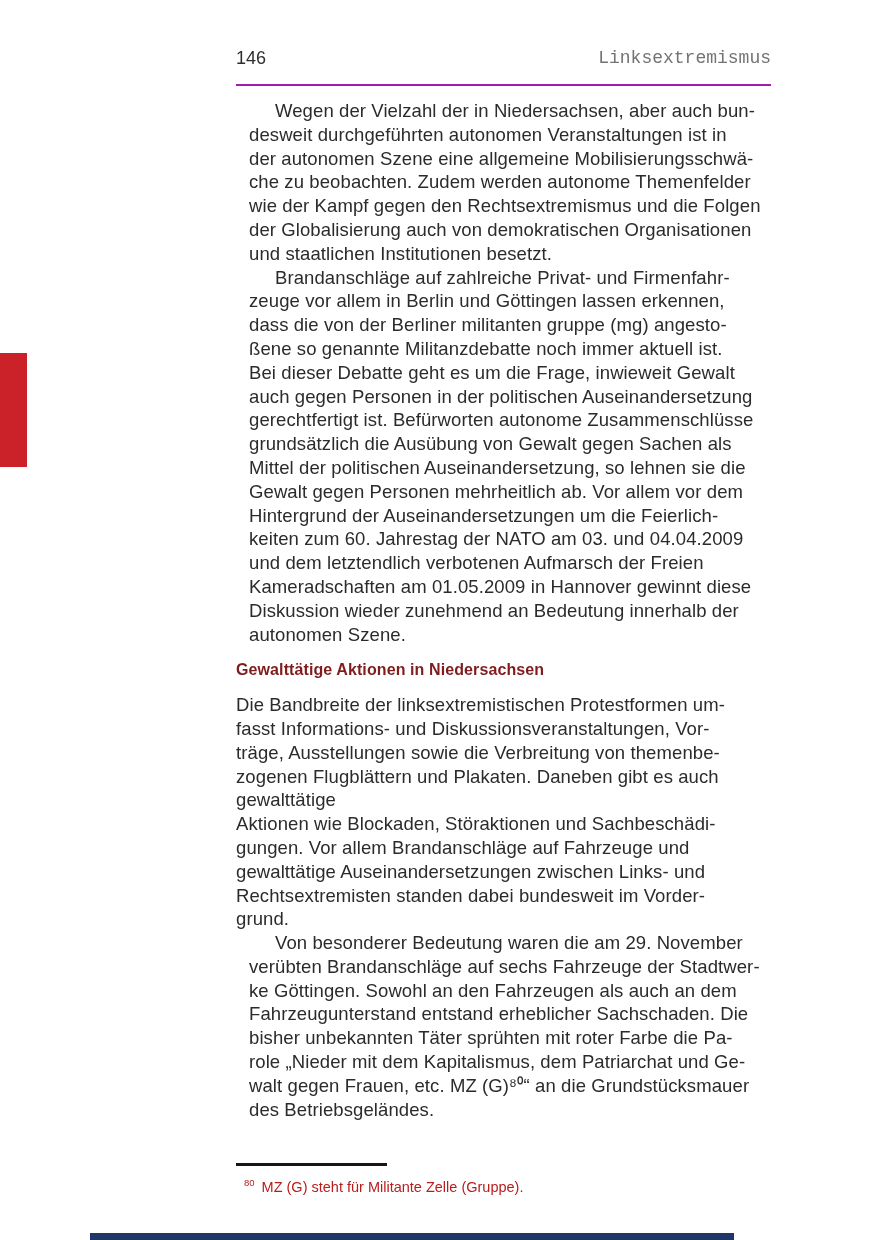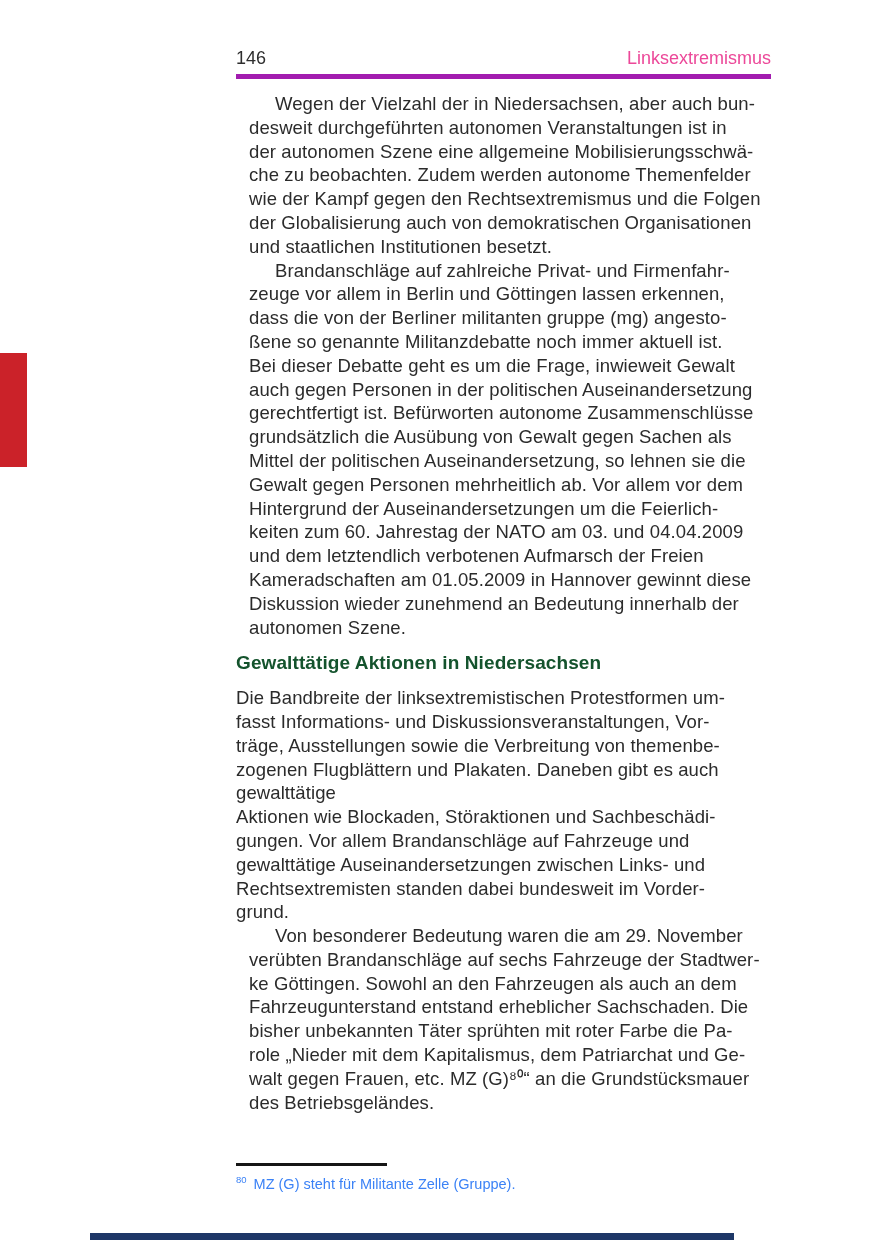--- a/index.html
+++ b/index.html
@@ -37,68 +37,69 @@
     top: 48px;
     width: 535px;
   }
   .page-header {
     display: flex;
     justify-content: space-between;
     align-items: flex-end;
     font-size: 18px;
     line-height: 20px;
     color: #2e2e2e;
-    padding-bottom: 6px;
-    border-bottom: 5px solid #a21caf;
+    padding-bottom: 16px;
+    border-bottom: 2px solid #a21caf;
     text-align: center;
   }
   .page-header .section-title {
-    color: #ec4899;
+    color: #737373;
+    font-family: Liberation Mono, monospace;
   }
   .body-text {
     margin-top: 13px;
     font-size: 18.5px;
     line-height: 23.8px;
     color: #2b2b2b;
     letter-spacing: 0.1px;
   }
   .body-text p {
     margin: 0;
     white-space: pre;
   }
   .body-text p.indent {
     text-indent: 26px;
     margin-left: 13px;
   }
   .section-heading {
-    font-size: 19px;
+    font-size: 16px;
     font-weight: bold;
-    color: #14532d;
+    color: #7f1d1d;
     line-height: 23.8px;
     margin: 12px 0 11px 0;
     white-space: pre;
   }
   .footnote {
     position: absolute;
     left: 236px;
     top: 1163px;
     width: 535px;
     color: #222222;
   }
   .footnote-rule {
     width: 151px;
     height: 0;
     border-top: 3px solid #161616;
     margin-bottom: 5px;
   }
   .footnote-text {
-    margin: 0;
+    margin: 8px;
     font-size: 14.5px;
     line-height: 18px;
-    color: #3b82f6;
+    color: #b91c1c;
   }
   .footnote-text sup {
     font-size: 9.5px;
     margin-right: 7px;
   }
 </style>
 </head>
 <body>
 
 <div class="page">

